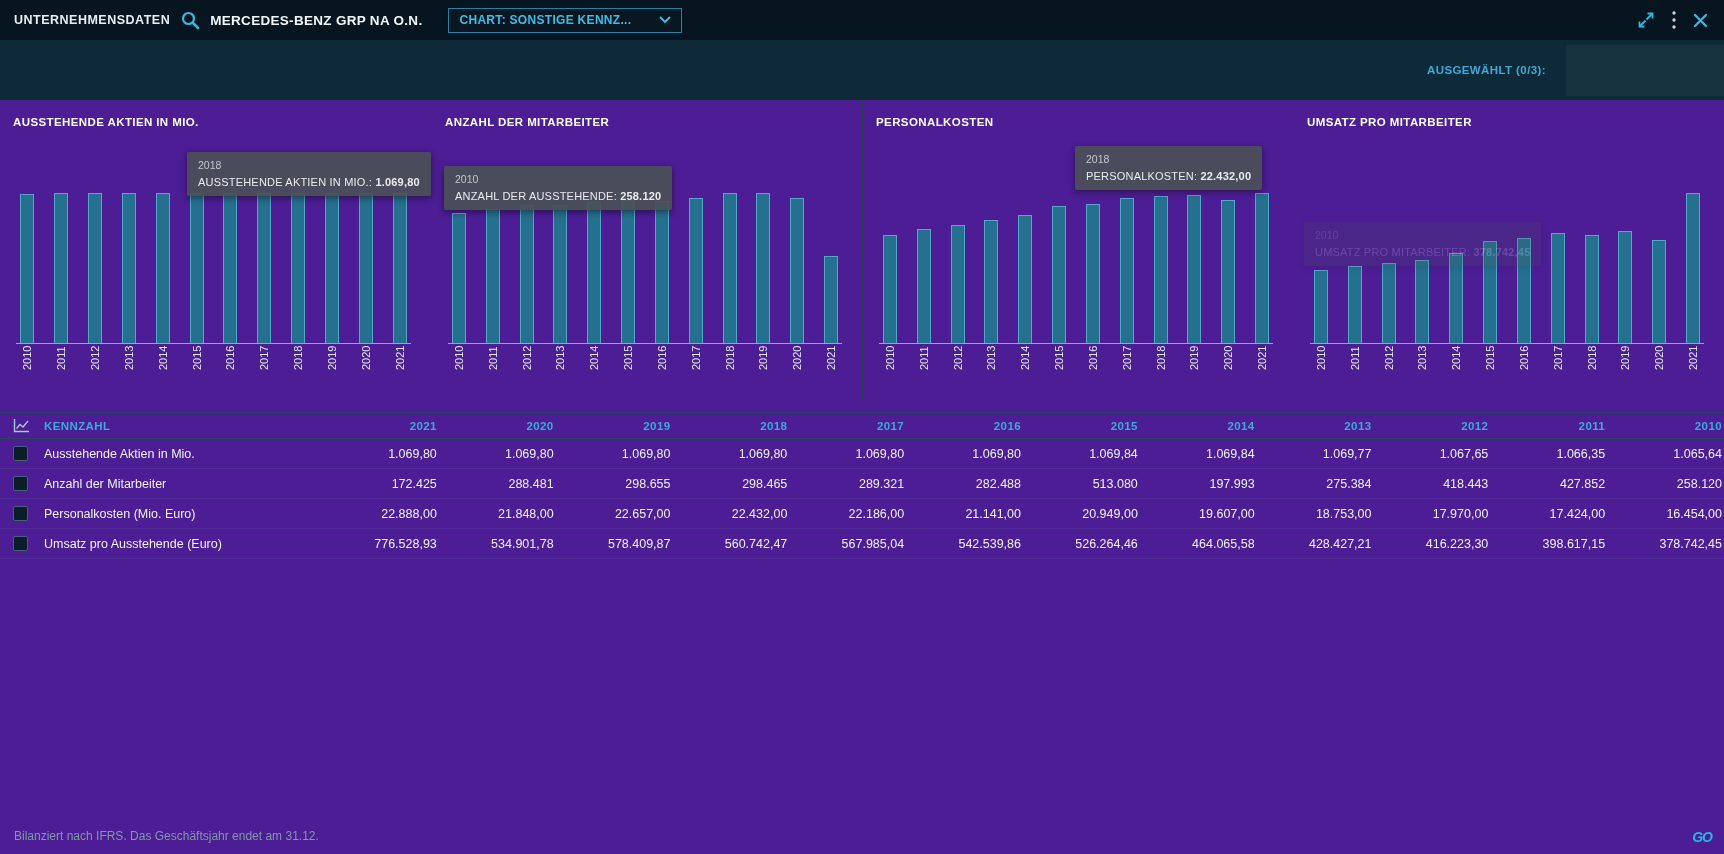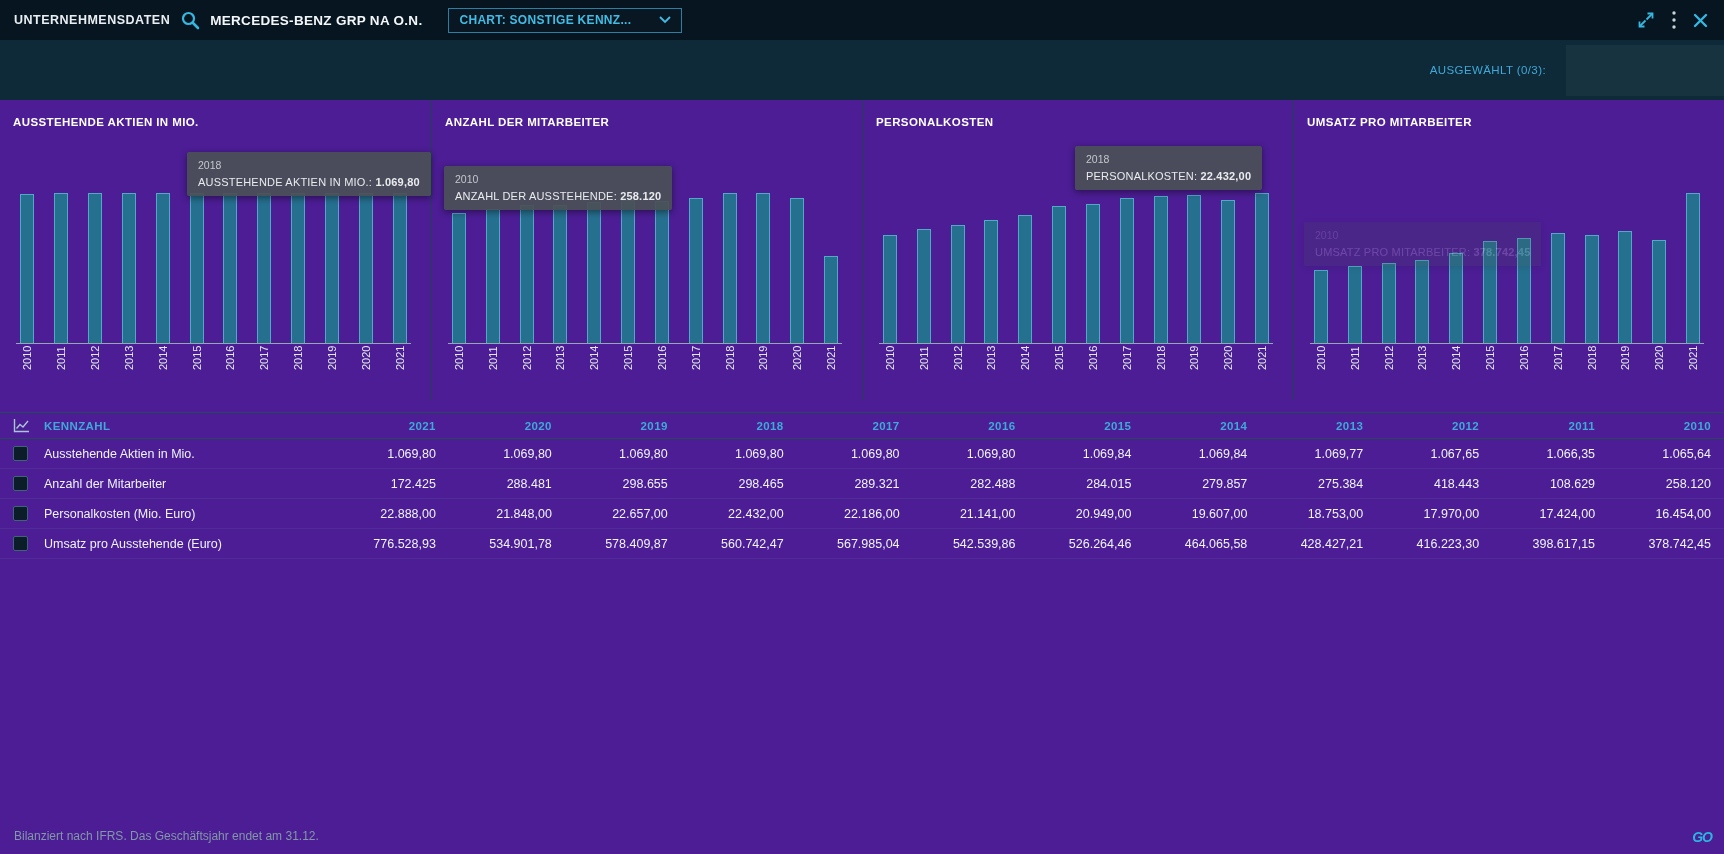--- a/index.html
+++ b/index.html
@@ -14,21 +14,21 @@
   .company { color:#f3f7f9; font-size:13.5px; font-weight:bold; letter-spacing:.3px; }
   .dropdown { margin-left:16px; border:1px solid #2b7fa3; background:rgba(10,27,38,.4);
               color:#41bce4; font-size:12px; font-weight:bold; letter-spacing:.3px;
               height:25px; padding:0 10px; display:flex; align-items:center; gap:28px; cursor:pointer; }
   .topbar .spacer { flex:1; }
   .top-icons { display:flex; align-items:center; gap:16px; padding-right:2px; }
 
   
   .strip { position:absolute; top:40px; left:0; right:0; height:60px; background:#0e2937; }
   .selected-label { position:absolute; right:178px; top:0; height:100%; display:flex; align-items:center;
-                    color:#3fa9d9; font-size:11.5px; font-weight:normal; letter-spacing:.4px; }
+                    color:#3fa9d9; font-size:11.5px; font-weight:bold; letter-spacing:.4px; }
   .selection-panel { position:absolute; right:0; top:5px; width:158px; height:51px; background:#17333f; }
 
   
   .charts { position:absolute; top:100px; left:0; right:0; height:300px; display:flex; }
   .chart-panel { position:relative; width:25%; height:100%; }
   .chart-panel + .chart-panel { border-left:1px solid #1f4152; }
   .chart-title { position:absolute; top:16px; left:13px; color:#ffffff; font-size:11.5px;
                  font-weight:bold; letter-spacing:.4px; }
   .plot { position:absolute; left:16px; right:20px; top:50px; bottom:56px;
           display:flex; align-items:flex-end; justify-content:space-between;
@@ -43,21 +43,21 @@
              padding:7px 11px 8px 11px; font-size:11px; border-radius:2px; white-space:nowrap;
              box-shadow:0 2px 7px rgba(0,0,0,.45); z-index:5; }
   .tt-year { color:#c3c8cc; margin-bottom:5px; font-size:10.5px; }
   .tt-line { letter-spacing:.2px; }
   .tt-value { font-weight:bold; }
   .tooltip.faded { opacity:.2; }
 
   
   .table { position:absolute; top:412px; left:0; right:0; }
   .thead, .trow { display:grid; grid-template-columns:40px 280px repeat(12, 1fr); align-items:center;
-                  padding-right:13px; }
+                  padding-right:2px; }
   .thead { height:27px; border-top:1px solid #27485a; border-bottom:1px solid #27485a; }
   .th { color:#3fa9d9; font-size:11.5px; font-weight:bold; letter-spacing:.4px; }
   .th.year { text-align:right; }
   .th.metric { padding-left:4px; }
   .trow { height:30px; border-bottom:1px solid rgba(110,150,170,.13); }
   .td { color:#eef3f6; font-size:12.5px; }
   .td.label { padding-left:4px; }
   .td.num { text-align:right; }
   .cb-cell { display:flex; align-items:center; }
   .checkbox { width:15px; height:15px; margin-left:13px; border:1px solid #41637a;
@@ -319,25 +319,25 @@
           <div class="cb-cell">
             <div class="checkbox"></div>
           </div>
           <div class="td label">Anzahl der Mitarbeiter</div>
           <div class="td num">172.425</div>
           <div class="td num">288.481</div>
           <div class="td num">298.655</div>
           <div class="td num">298.465</div>
           <div class="td num">289.321</div>
           <div class="td num">282.488</div>
-          <div class="td num">284.015</div>
-          <div class="td num">279.857</div>
+          <div class="td num">513.080</div>
+          <div class="td num">197.993</div>
           <div class="td num">275.384</div>
           <div class="td num">418.443</div>
-          <div class="td num">108.629</div>
+          <div class="td num">427.852</div>
           <div class="td num">258.120</div>
         </div>
         <div class="trow">
           <div class="cb-cell">
             <div class="checkbox"></div>
           </div>
           <div class="td label">Personalkosten (Mio. Euro)</div>
           <div class="td num">22.888,00</div>
           <div class="td num">21.848,00</div>
           <div class="td num">22.657,00</div>

